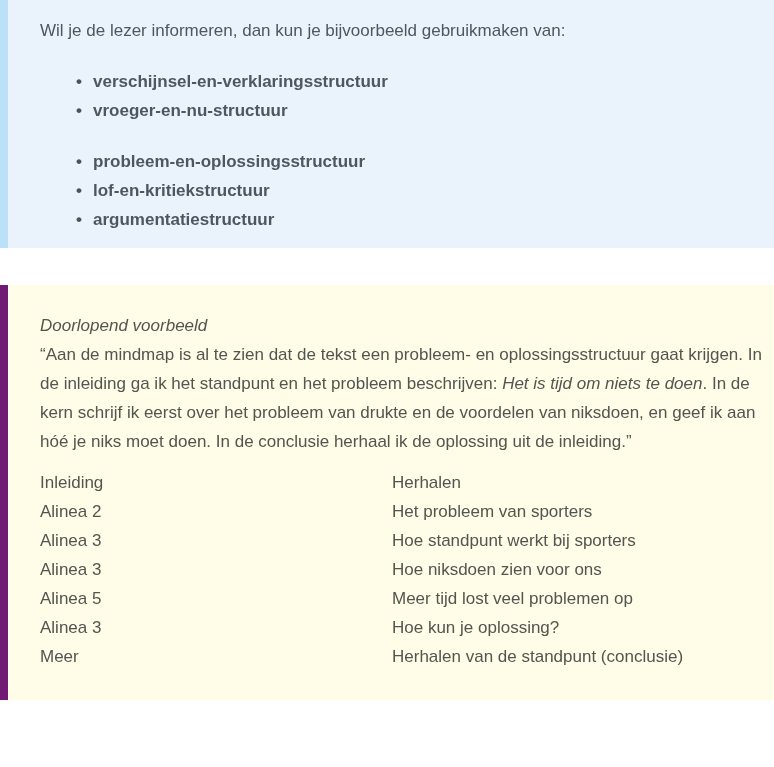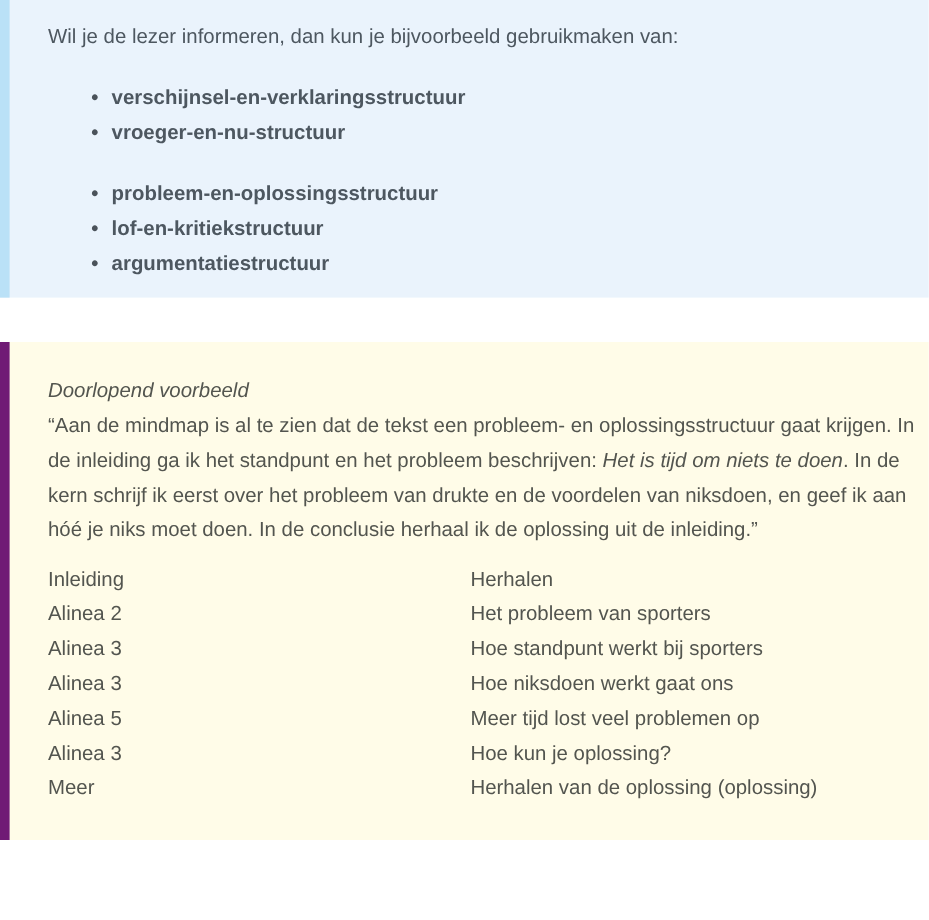--- a/index.html
+++ b/index.html
@@ -81,21 +81,21 @@
   <div class="example-heading">Doorlopend voorbeeld</div>
   <p class="quote"><span>“Aan de mindmap is al te zien dat de tekst een probleem- en oplossingsstructuur gaat krijgen. In de inleiding ga ik het standpunt en het probleem beschrijven: </span><em>Het is tijd om niets te doen</em><span>. In de kern schrijf ik eerst over het probleem van drukte en de voordelen van niksdoen, en geef ik aan hóé je niks moet doen. In de conclusie herhaal ik de oplossing uit de inleiding.”</span></p>
   <div class="outline">
     <div>Inleiding</div>
     <div>Herhalen</div>
     <div>Alinea 2</div>
     <div>Het probleem van sporters</div>
     <div>Alinea 3</div>
     <div>Hoe standpunt werkt bij sporters</div>
     <div>Alinea 3</div>
-    <div>Hoe niksdoen werkt gaat ons</div>
+    <div>Hoe niksdoen zien voor ons</div>
     <div>Alinea 5</div>
     <div>Meer tijd lost veel problemen op</div>
     <div>Alinea 3</div>
     <div>Hoe kun je oplossing?</div>
     <div>Meer</div>
-    <div>Herhalen van de oplossing (oplossing)</div>
+    <div>Herhalen van de standpunt (conclusie)</div>
   </div>
 </div>
 
 </body></html>

